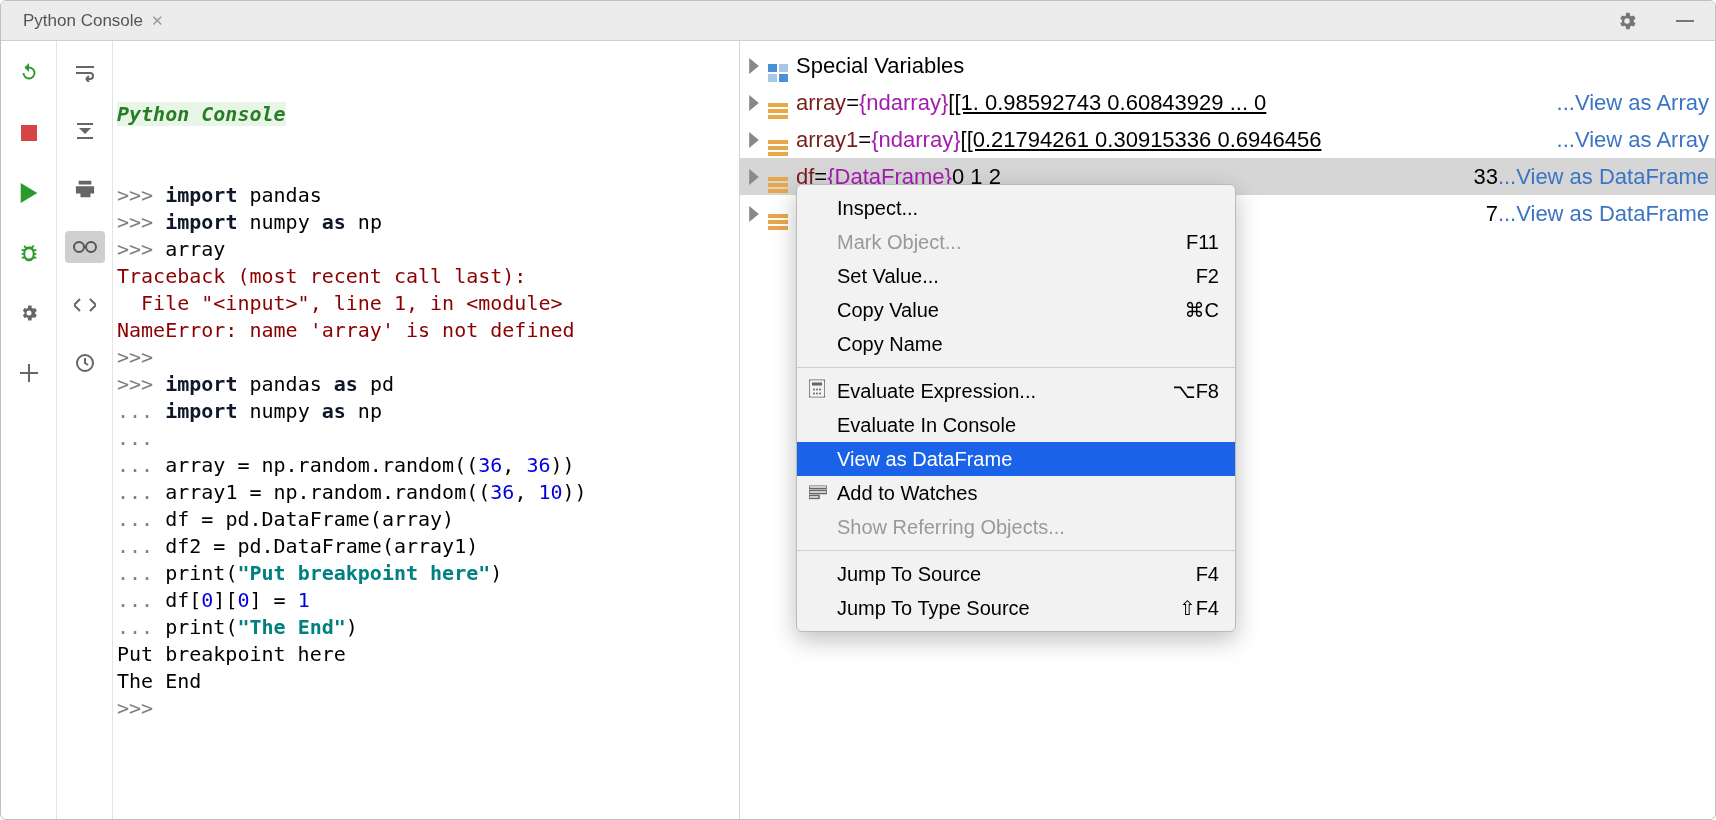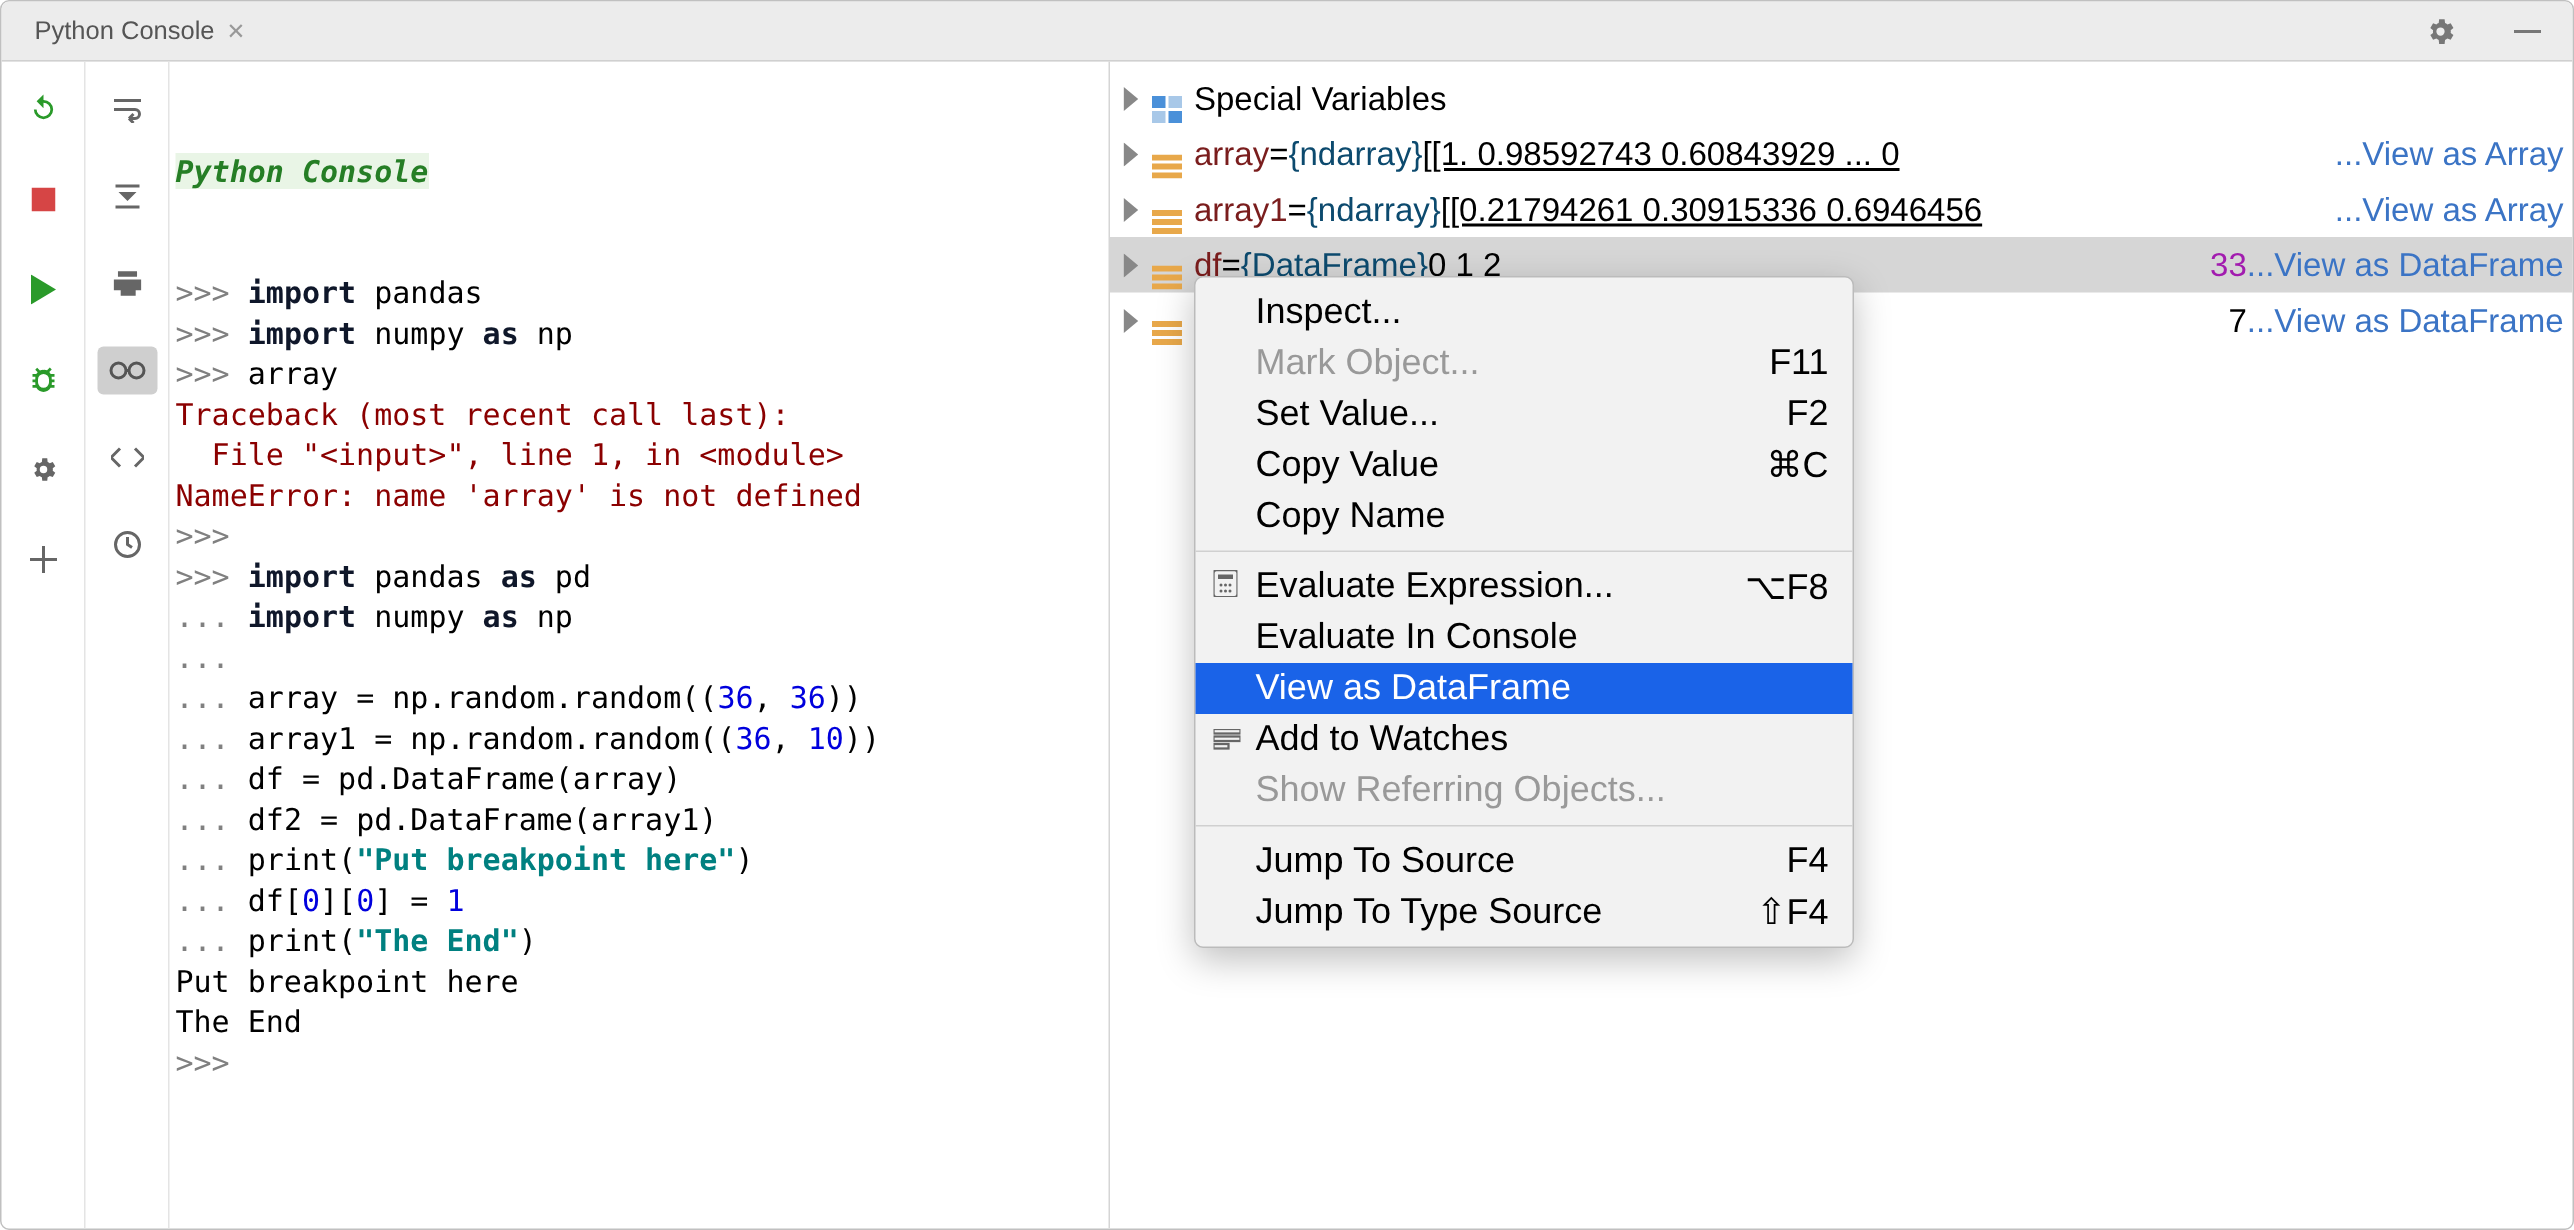--- a/index.html
+++ b/index.html
@@ -120,38 +120,38 @@
       margin-right: 6px;
       flex-shrink: 0;
     }
     .var-icon {
       width: 20px; height: 18px;
       margin-right: 8px;
       flex-shrink: 0;
     }
     .var-name { color: #7a1d1d; }
     .var-eq { color: #000; }
-    .var-type { color: #0c4a6e; }
+    .var-type { color: #a21caf; }
     .var-val { color: #000; text-decoration: underline; }
     .view-link {
       color: #3b74c5;
       margin-left: auto;
       padding-left: 6px;
     }
     .ellipsis-link { color: #3b74c5; }
     .context-menu {
       position: absolute;
       top: 184px;
       left: 796px;
       width: 440px;
       background: #f2f2f2;
       border: 1px solid #bbb;
       border-radius: 6px;
       box-shadow: 0 8px 24px rgba(0,0,0,0.25);
-      font-size: 24px;
+      font-size: 20px;
       padding: 6px 0;
       z-index: 100;
     }
     .menu-item {
       display: flex;
       align-items: center;
       padding: 4px 16px 4px 40px;
       height: 34px;
       position: relative;
     }
@@ -325,21 +325,21 @@
           </svg>
           <span class="var-icon"><svg width="20" height="16" viewBox="0 0 20 16">
               <rect y="0" width="20" height="4" fill="#e8a84a"></rect>
               <rect y="6" width="20" height="4" fill="#e8a84a"></rect>
               <rect y="12" width="20" height="4" fill="#e8a84a"></rect>
             </svg></span>
           <span class="var-name">df</span>
           <span class="var-eq"> = </span>
           <span class="var-type">{DataFrame} </span>
           <span class="var-val">       0    1    2</span>
-          <span class="view-link" style="color:#a21caf;margin-left:auto">33</span>
+          <span class="view-link" style="color:#000000;margin-left:auto">33</span>
           <span class="ellipsis-link">...View as DataFrame</span>
         </div>
         <div class="var-row">
           <svg class="expand-arrow" viewBox="0 0 10 10">
             <path d="M2 0l6 5-6 5z" fill="#888"></path>
           </svg>
           <span class="var-icon"><svg width="20" height="16" viewBox="0 0 20 16">
               <rect y="0" width="20" height="4" fill="#e8a84a"></rect>
               <rect y="6" width="20" height="4" fill="#e8a84a"></rect>
               <rect y="12" width="20" height="4" fill="#e8a84a"></rect>

